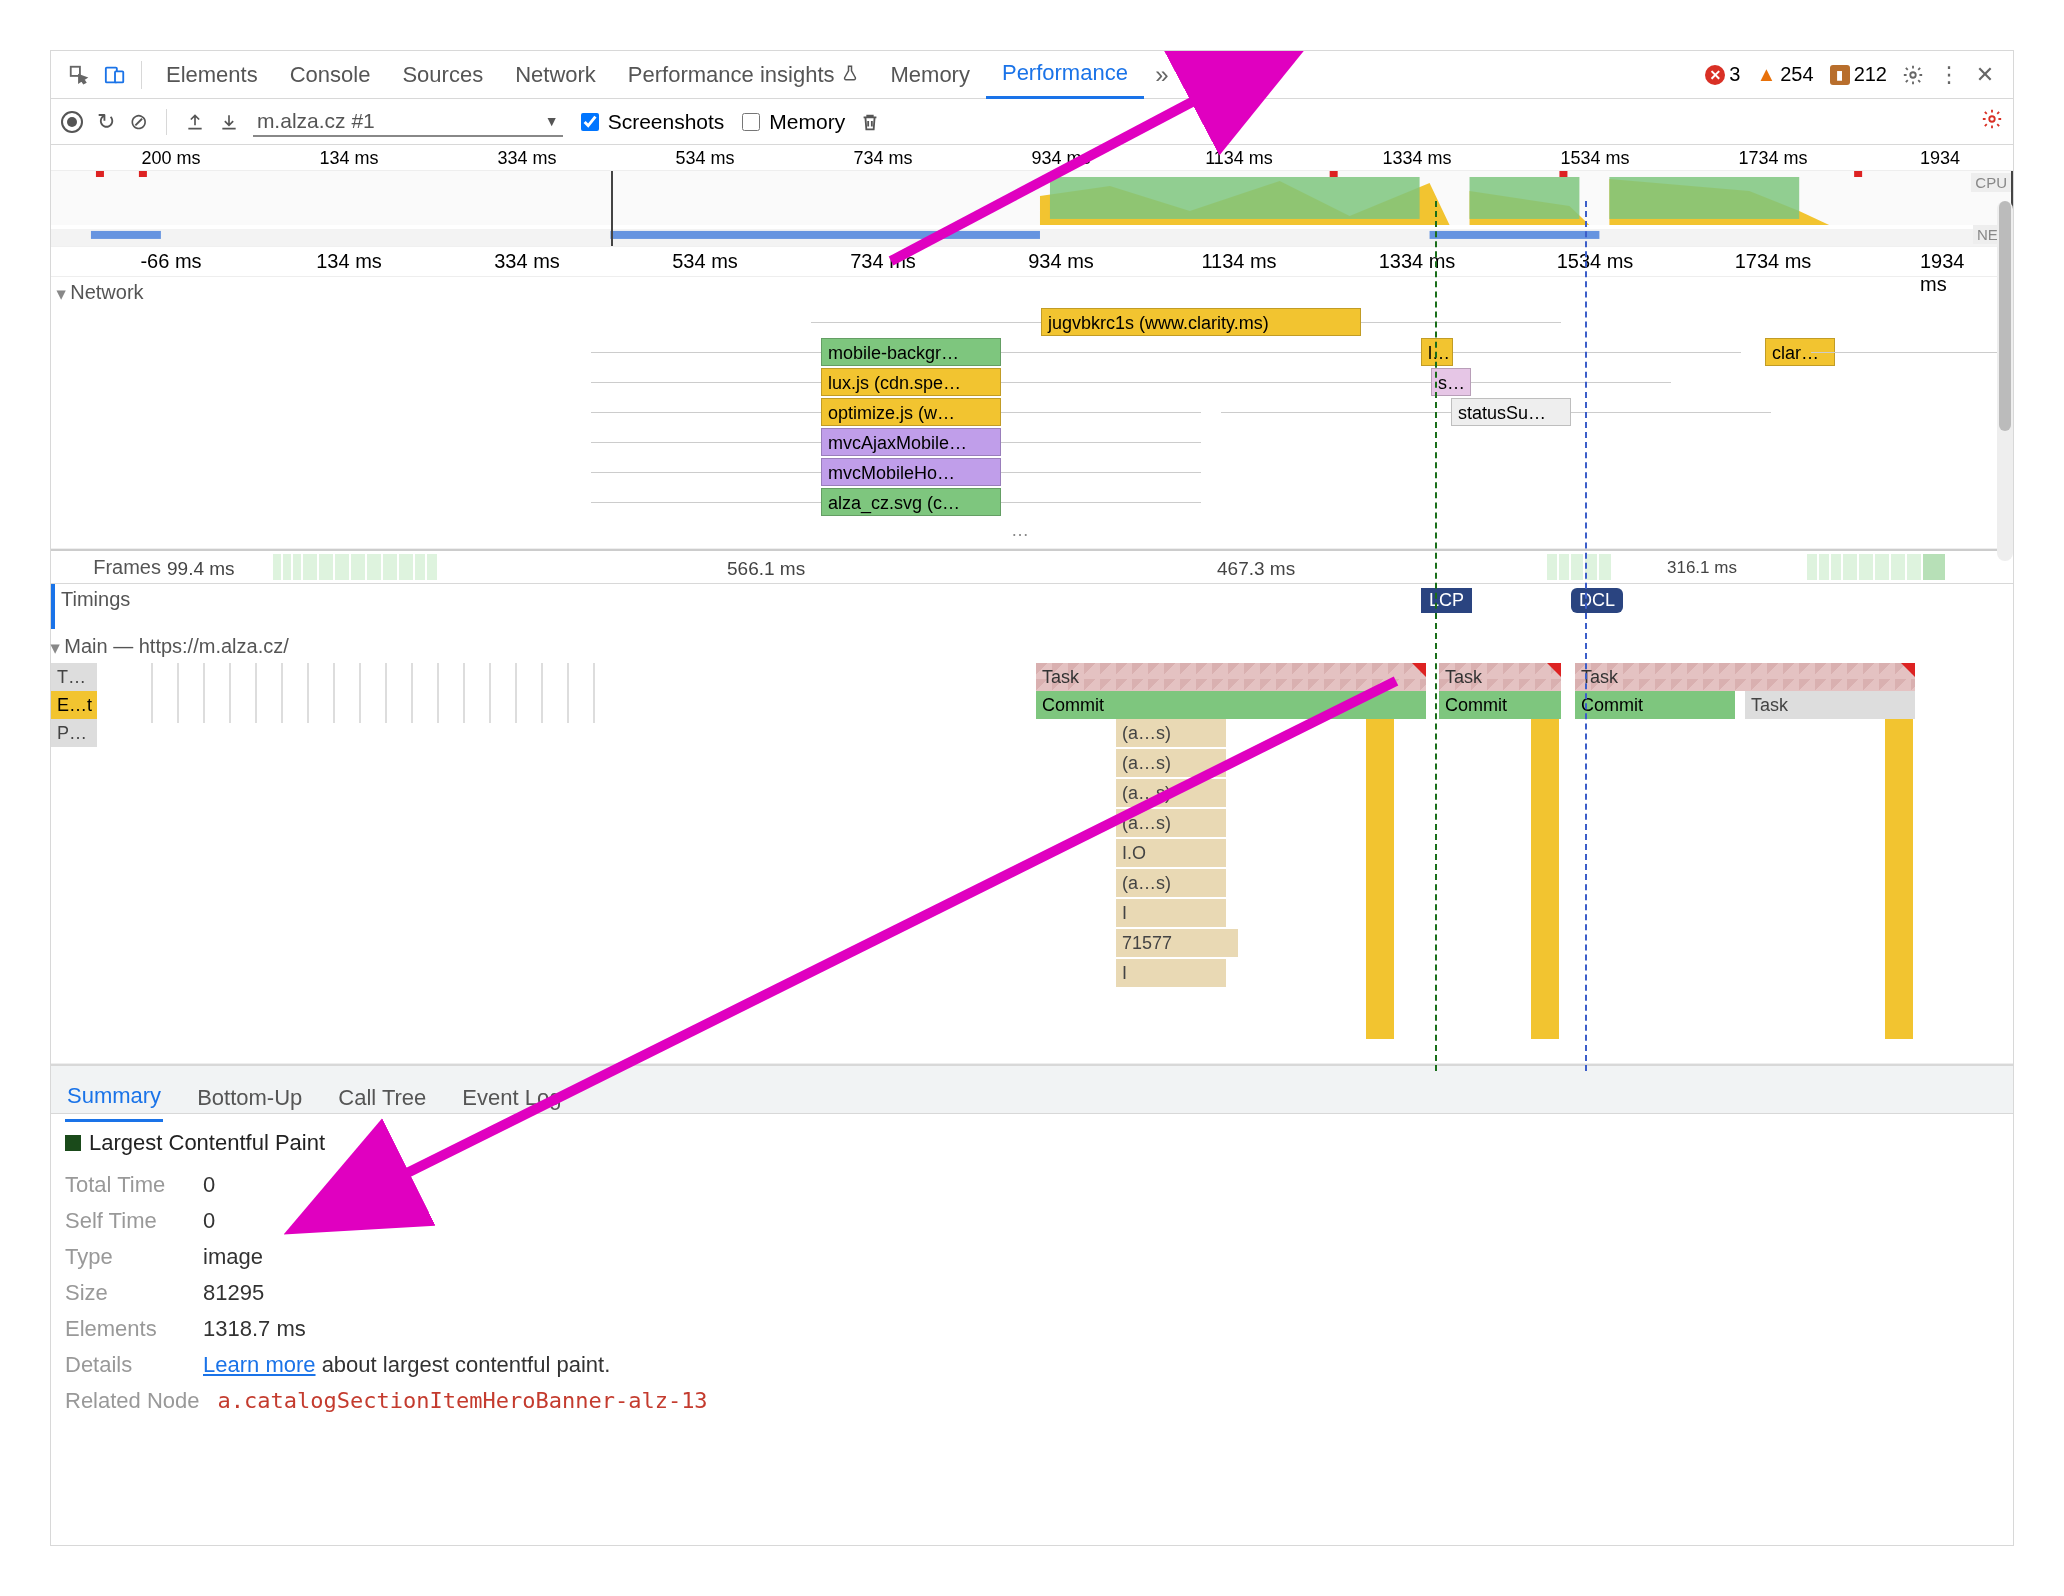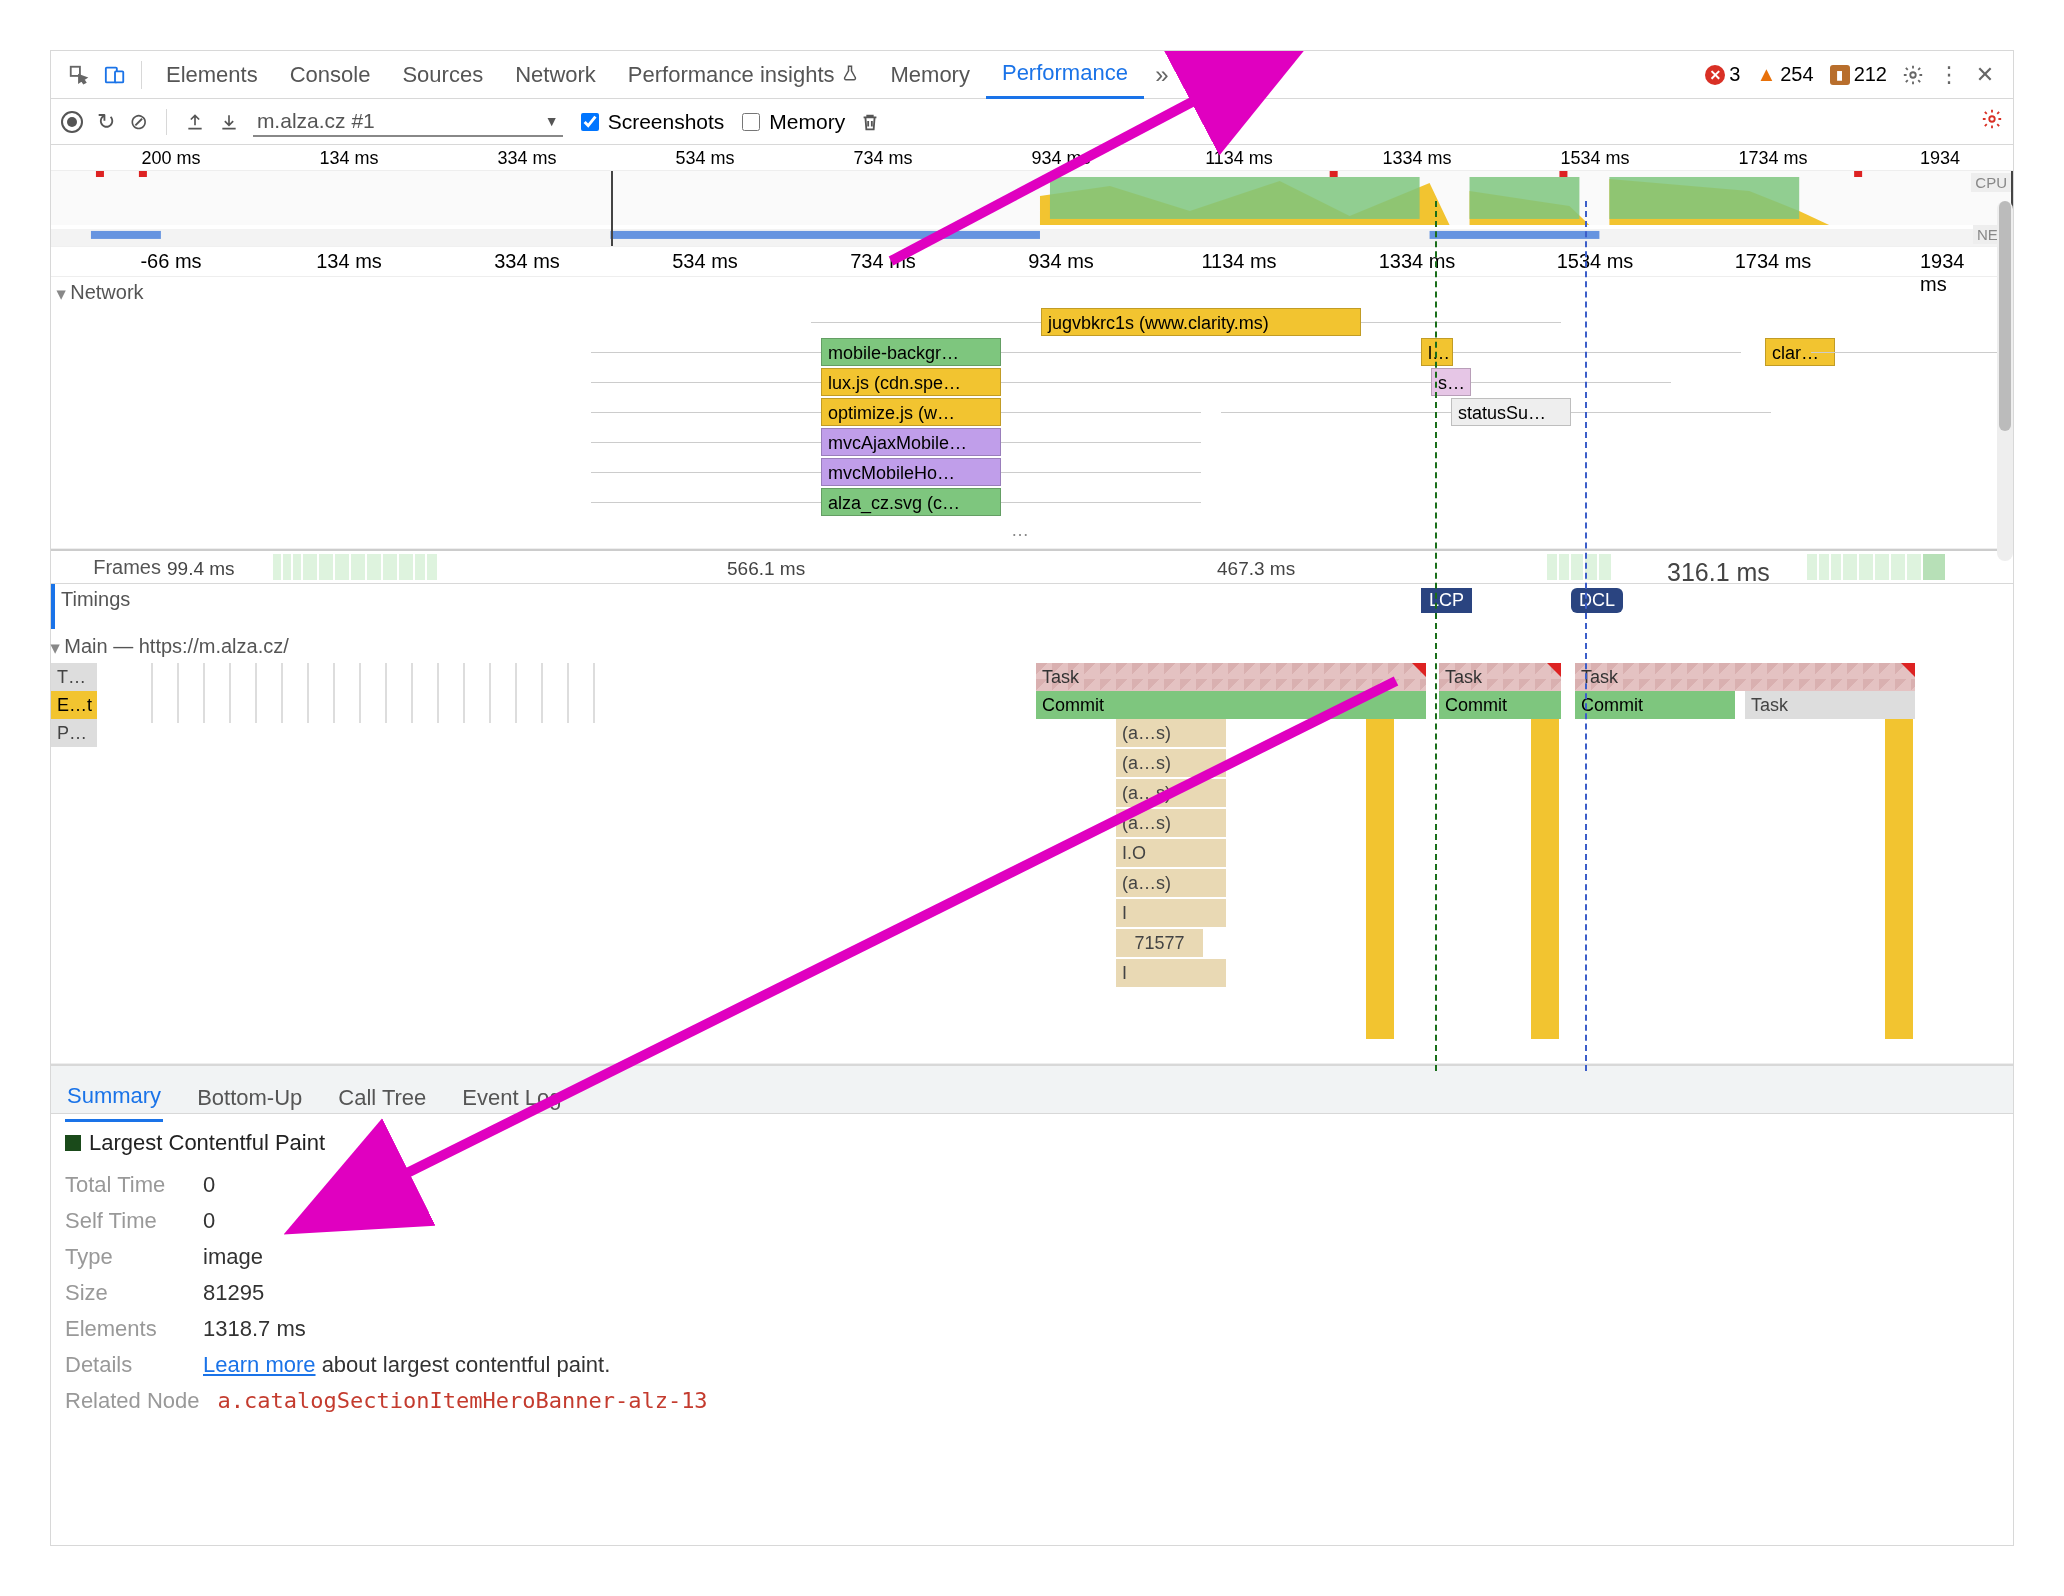--- a/index.html
+++ b/index.html
@@ -311,21 +311,21 @@
       </div>
       <div style="position:absolute;left:560px;top:4px;font-size:19px;color:#444;">566.1 ms</div>
       <div style="position:absolute;left:1050px;top:4px;font-size:19px;color:#444;">467.3 ms</div>
       <div style="position:absolute;left:1380px;top:0;display:flex;">
           <div class="fbox" style="width:10px"></div>
           <div class="fbox" style="width:10px"></div>
           <div class="fbox" style="width:12px"></div>
           <div class="fbox" style="width:12px"></div>
           <div class="fbox" style="width:12px"></div>
         </div>
-      <div style="position:absolute;left:1500px;top:4px;font-size:25px;color:#444;">316.1 ms</div>
+      <div style="position:absolute;left:1500px;top:4px;font-size:17px;color:#444;">316.1 ms</div>
       <div style="position:absolute;left:1640px;top:0;display:flex;">
           <div class="fbox" style="width:10px"></div>
           <div class="fbox" style="width:10px"></div>
           <div class="fbox" style="width:10px"></div>
           <div class="fbox" style="width:14px"></div>
           <div class="fbox" style="width:14px"></div>
           <div class="fbox" style="width:14px"></div>
           <div class="fbox" style="width:14px"></div>
           <div class="fbox" style="width:14px"></div>
           <div class="fbox" style="width:22px;background:#b7e0b7"></div>
@@ -357,21 +357,21 @@
         <div class="fblock green" style="left: 1524px; top: 58px; width: 160px;">Commit</div>
         <div class="fblock gray" style="left: 1694px; top: 58px; width: 170px;">Task</div>
         <div class="fblock yellow" style="left: 1834px; top: 86px; width: 28px; height: 320px;"></div>
         <div class="fblock beige" style="left: 1065px; top: 86px; width: 110px;">(a…s)</div>
         <div class="fblock beige" style="left: 1065px; top: 116px; width: 110px;">(a…s)</div>
         <div class="fblock beige" style="left: 1065px; top: 146px; width: 110px;">(a…s)</div>
         <div class="fblock beige" style="left: 1065px; top: 176px; width: 110px;">(a…s)</div>
         <div class="fblock beige" style="left: 1065px; top: 206px; width: 110px;">I.O</div>
         <div class="fblock beige" style="left: 1065px; top: 236px; width: 110px;">(a…s)</div>
         <div class="fblock beige" style="left: 1065px; top: 266px; width: 110px;">I</div>
-        <div class="fblock beige" style="left: 1065px; top: 296px; width: 87px; text-align: center;">71577</div>
+        <div class="fblock beige" style="left: 1065px; top: 296px; width: 122px;">71577</div>
         <div class="fblock beige" style="left: 1065px; top: 326px; width: 110px;">I</div>
         <div style="position: absolute; left: 100px; top: 30px; width: 2px; height: 60px; background: rgb(221, 221, 221);"></div>
         <div style="position: absolute; left: 126px; top: 30px; width: 2px; height: 60px; background: rgb(221, 221, 221);"></div>
         <div style="position: absolute; left: 152px; top: 30px; width: 2px; height: 60px; background: rgb(221, 221, 221);"></div>
         <div style="position: absolute; left: 178px; top: 30px; width: 2px; height: 60px; background: rgb(221, 221, 221);"></div>
         <div style="position: absolute; left: 204px; top: 30px; width: 2px; height: 60px; background: rgb(221, 221, 221);"></div>
         <div style="position: absolute; left: 230px; top: 30px; width: 2px; height: 60px; background: rgb(221, 221, 221);"></div>
         <div style="position: absolute; left: 256px; top: 30px; width: 2px; height: 60px; background: rgb(221, 221, 221);"></div>
         <div style="position: absolute; left: 282px; top: 30px; width: 2px; height: 60px; background: rgb(221, 221, 221);"></div>
         <div style="position: absolute; left: 308px; top: 30px; width: 2px; height: 60px; background: rgb(221, 221, 221);"></div>

